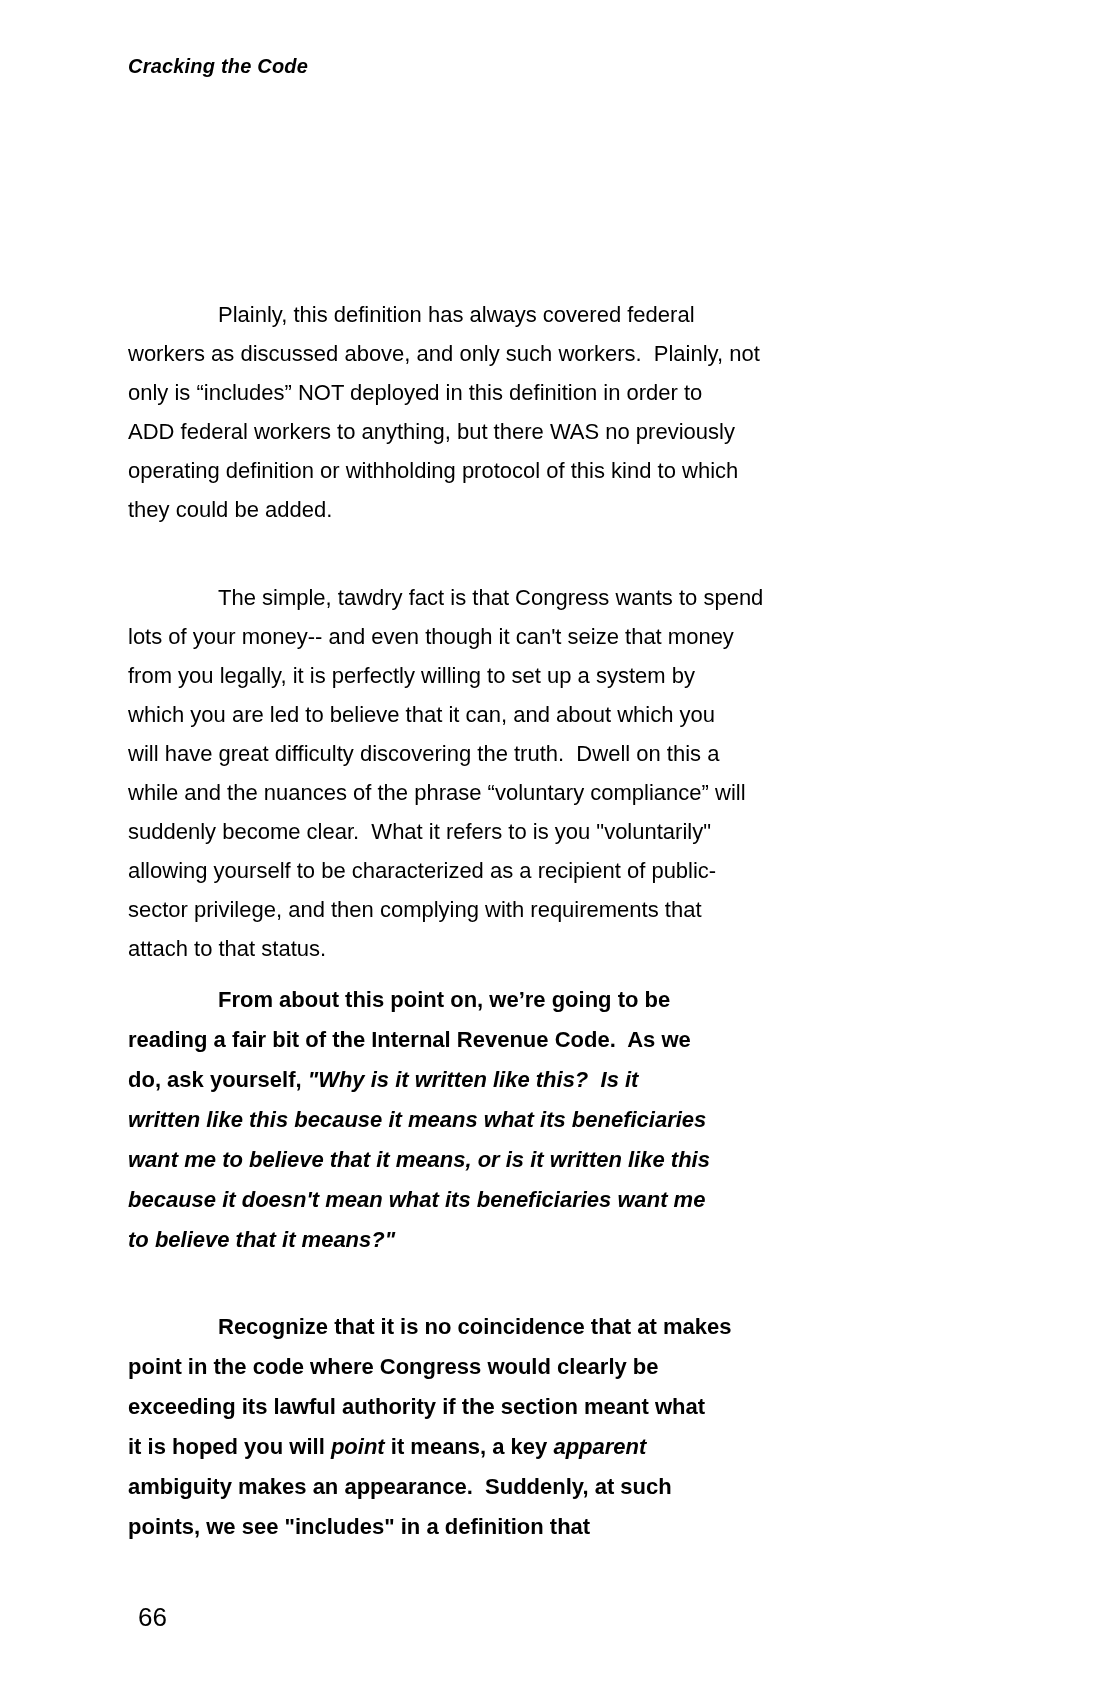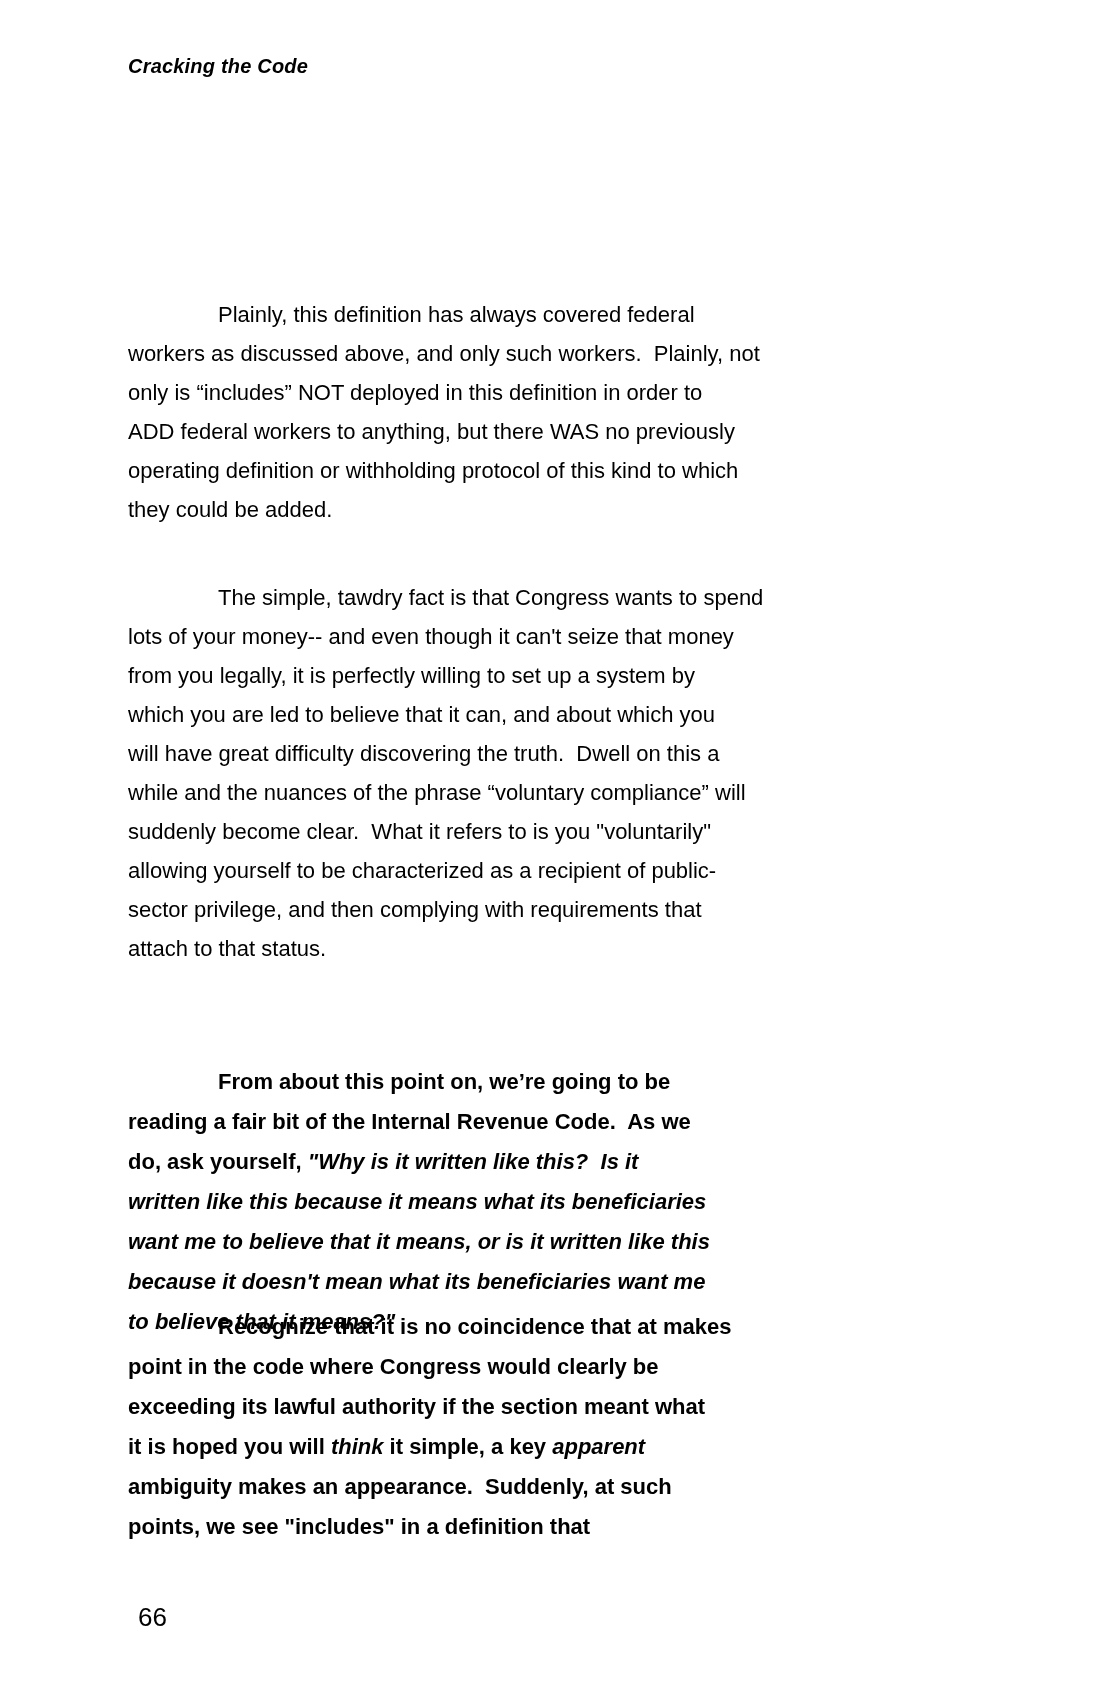--- a/index.html
+++ b/index.html
@@ -46,21 +46,21 @@
     text-indent: 90px;
     margin: 0;
   }
   .para-1 { top: 295px; }
   .para-2 { top: 578px; }
 
   .bold-para {
     font-weight: bold;
     line-height: 40px;
   }
-  .para-3 { top: 1062px; }
+  .para-3 { top: 980px; }
   .para-4 { top: 1307px; }
 
   .bold-italic { font-style: italic; }
 
   .page-number {
     left: 138px;
     top: 1604px;
     font-size: 26px;
     line-height: 26px;
   }
@@ -95,19 +95,19 @@
 reading a fair bit of the Internal Revenue Code.  As we
 do, ask yourself, </span><span class="bold-italic">"Why is it written like this?  Is it
 written like this because it means what its beneficiaries
 want me to believe that it means, or is it written like this
 because it doesn't mean what its beneficiaries want me
 to believe that it means?"</span></p>
 
   <p class="abs body-para bold-para para-4"><span>Recognize that it is no coincidence that at makes
 point in the code where Congress would clearly be
 exceeding its lawful authority if the section meant what
-it is hoped you will </span><span class="bold-italic">think</span><span> it simple, a key </span><span class="bold-italic">apparent</span><span>
+it is hoped you will </span><span class="bold-italic">point</span><span> it means, a key </span><span class="bold-italic">apparent</span><span>
 ambiguity makes an appearance.  Suddenly, at such
 points, we see "includes" in a definition that</span></p>
 
   <div class="abs page-number">66</div>
 
 </div>
 
 </body></html>

